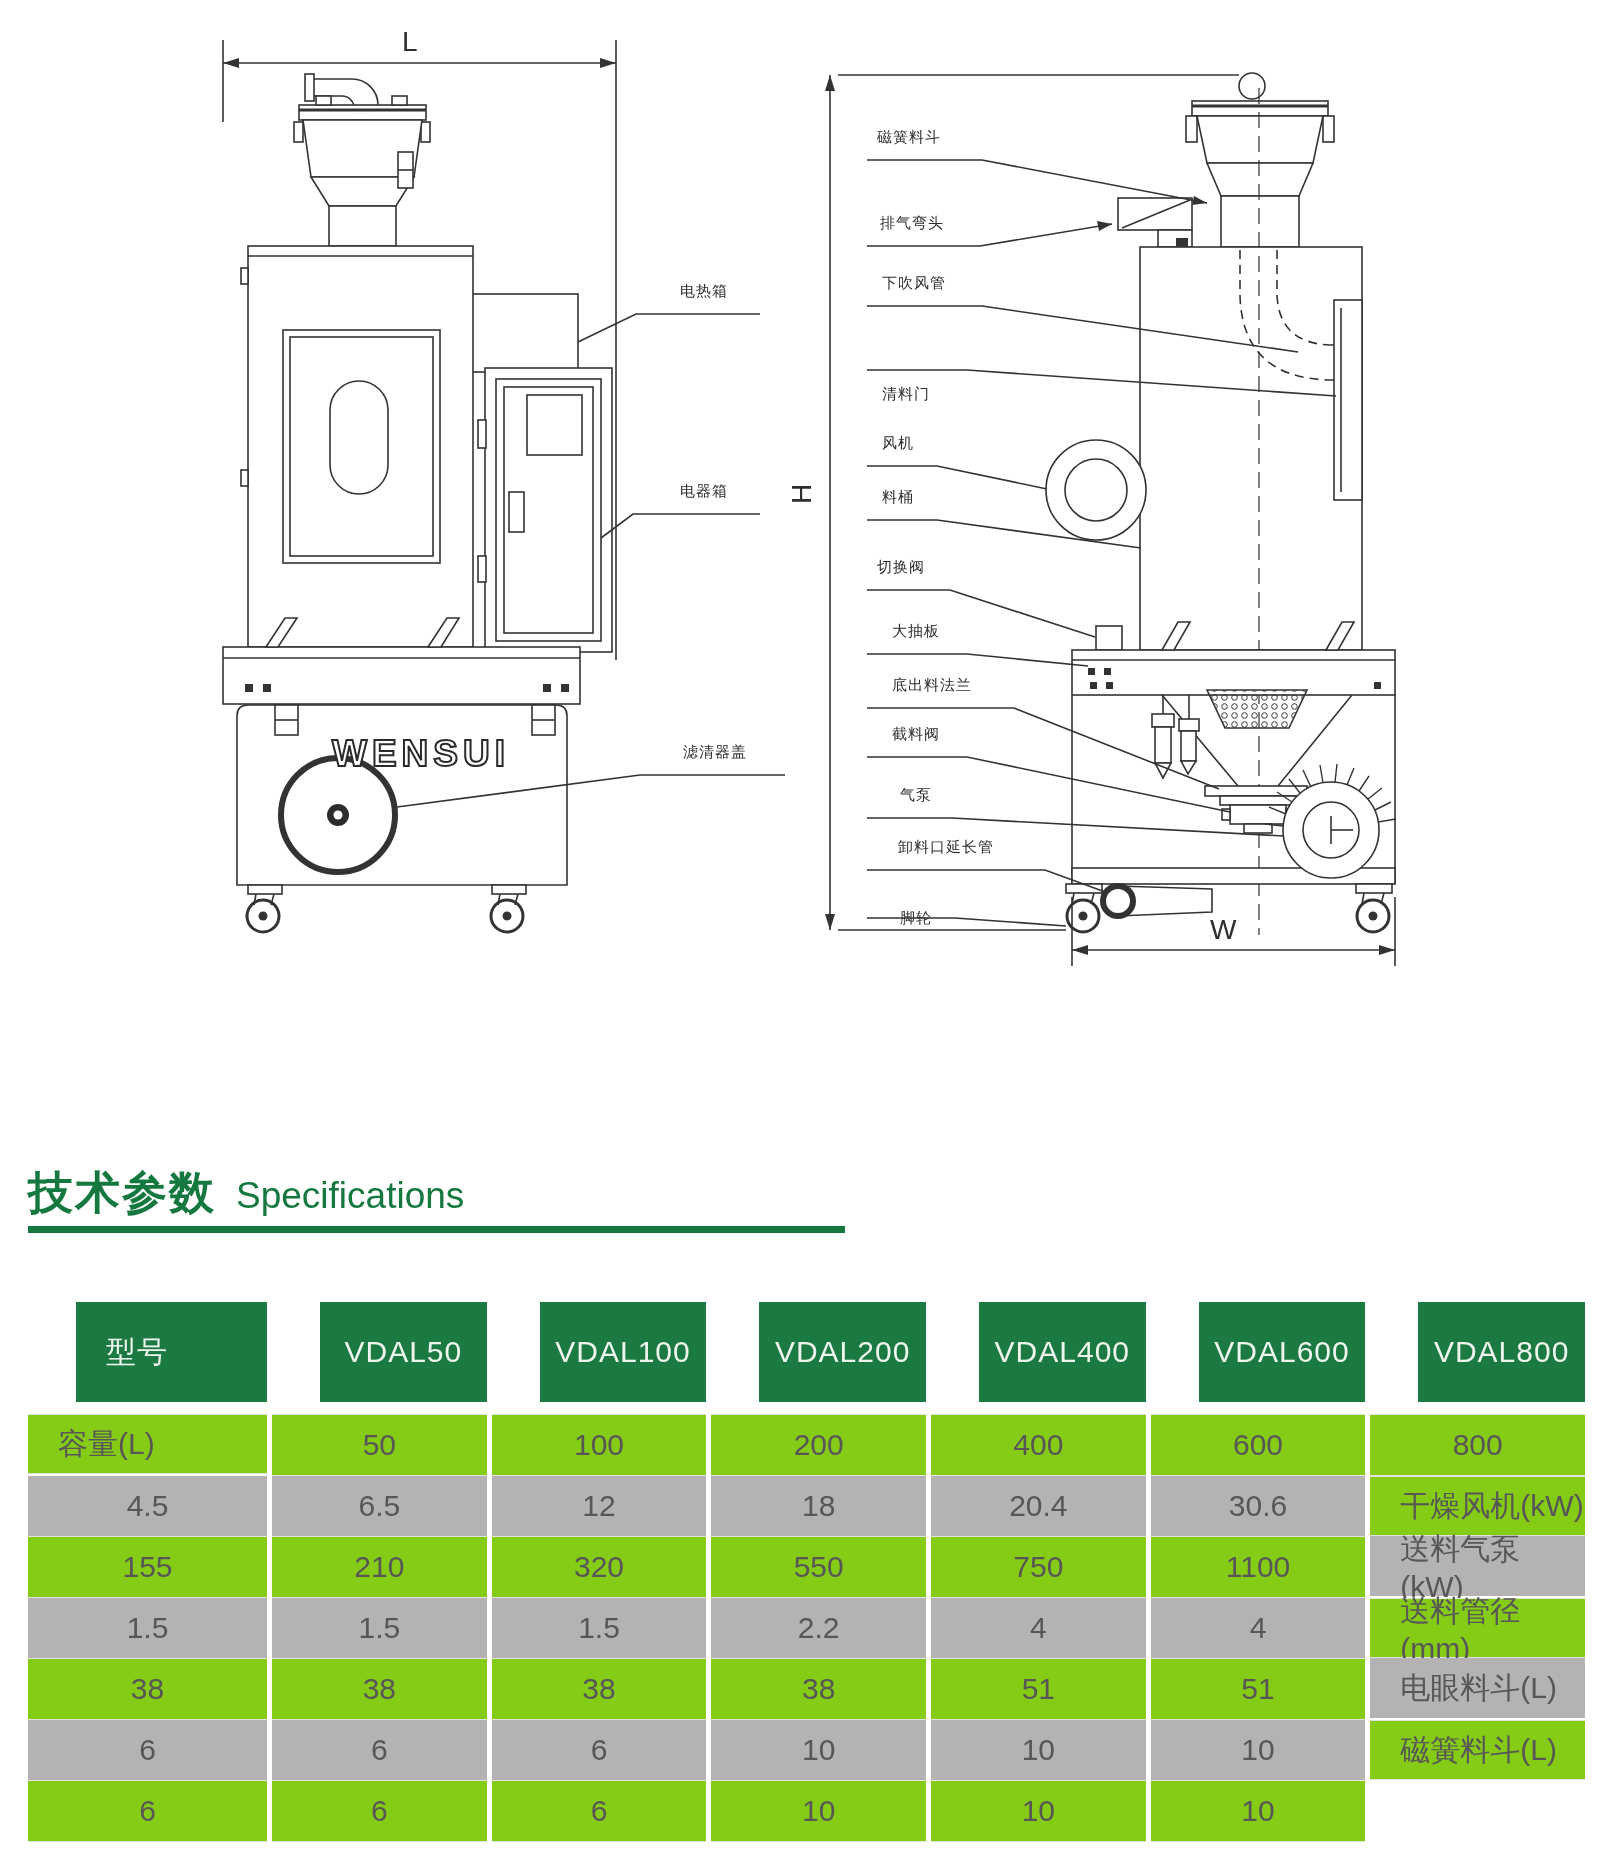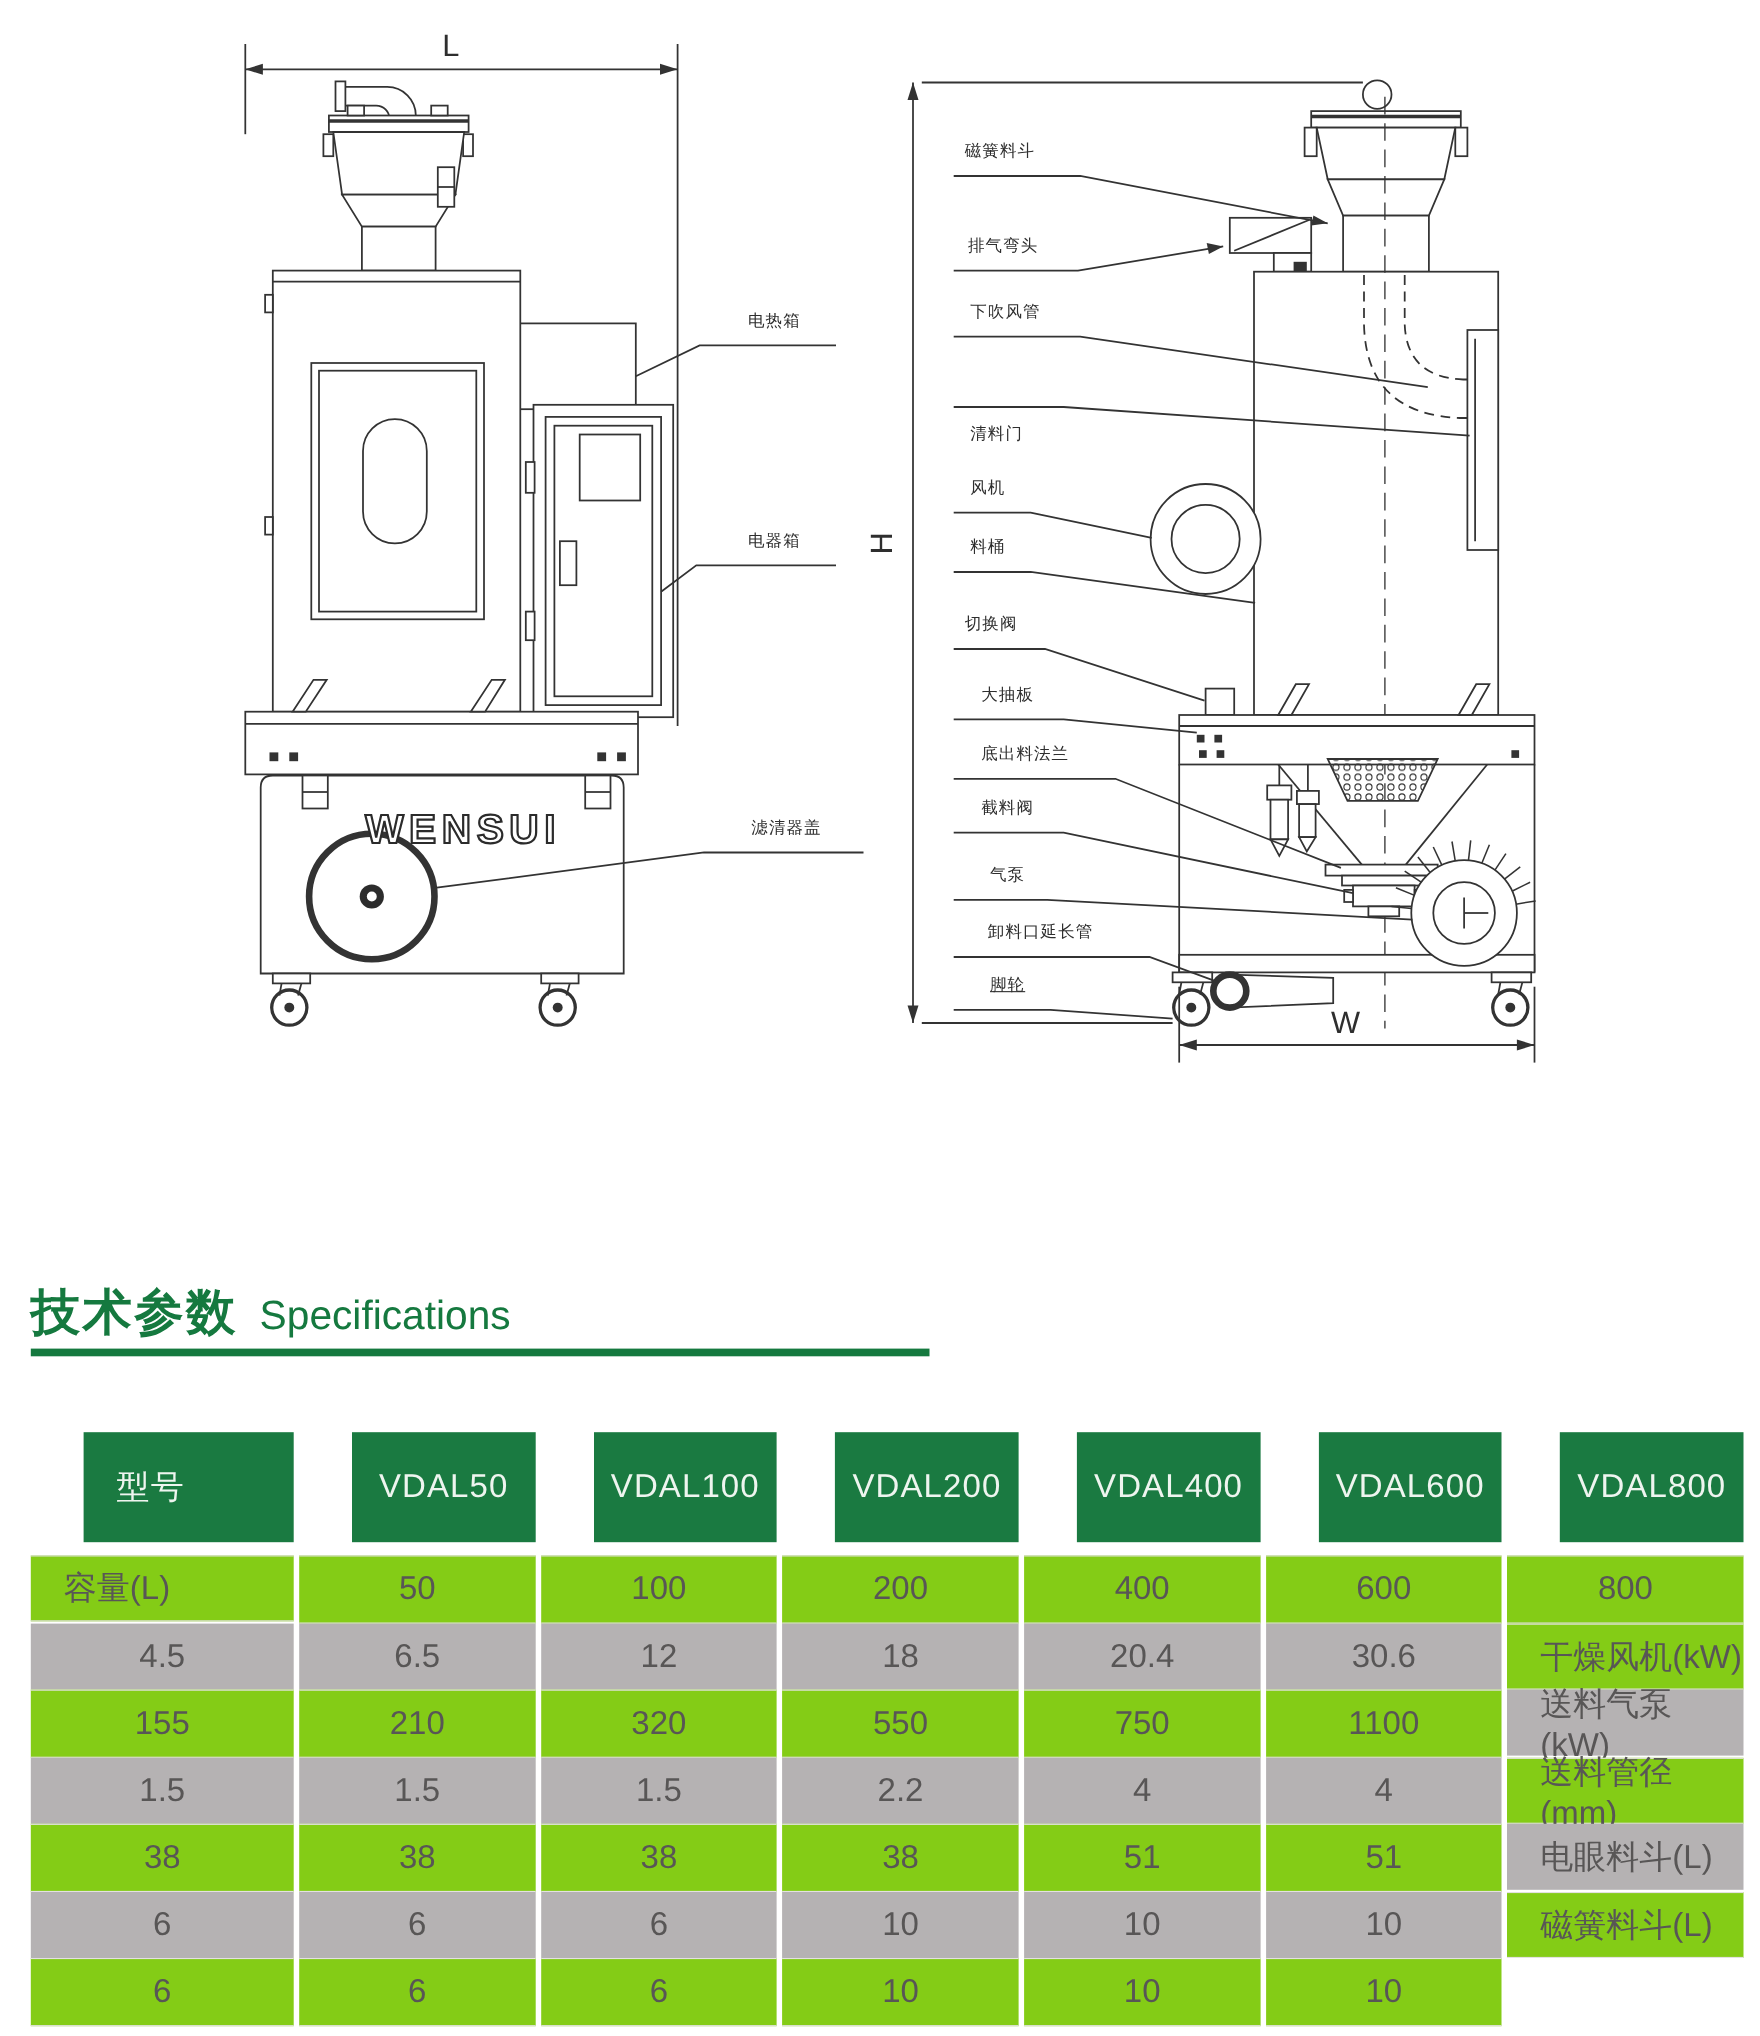--- a/index.html
+++ b/index.html
@@ -276,21 +276,21 @@
   <div class="plabel" style="left:882px; top:274px;">下吹风管</div>
   <div class="plabel" style="left:882px; top:357px;margin-top:28px;">清料门</div>
   <div class="plabel" style="left:882px; top:434px;">风机</div>
   <div class="plabel" style="left:882px; top:488px;">料桶</div>
   <div class="plabel" style="left:877px; top:558px;">切换阀</div>
   <div class="plabel" style="left:892px; top:622px;">大抽板</div>
   <div class="plabel" style="left:892px; top:676px;">底出料法兰</div>
   <div class="plabel" style="left:892px; top:725px;">截料阀</div>
   <div class="plabel" style="left:900px; top:786px;">气泵</div>
   <div class="plabel" style="left:898px; top:838px;">卸料口延长管</div>
-  <div class="plabel" style="left:900px; top:886px;text-decoration:underline;">脚轮</div>
+  <div class="plabel" style="left:900px; top:909px;">脚轮</div>
 
   <div class="sec-title">
     <span class="cn">技术参数</span>
     <span class="en">Specifications</span>
   </div>
   <div class="sec-underline"></div>
 
   <div class="spec-table">
     <div class="th c0">型号</div>
     <div class="th">VDAL50</div>

